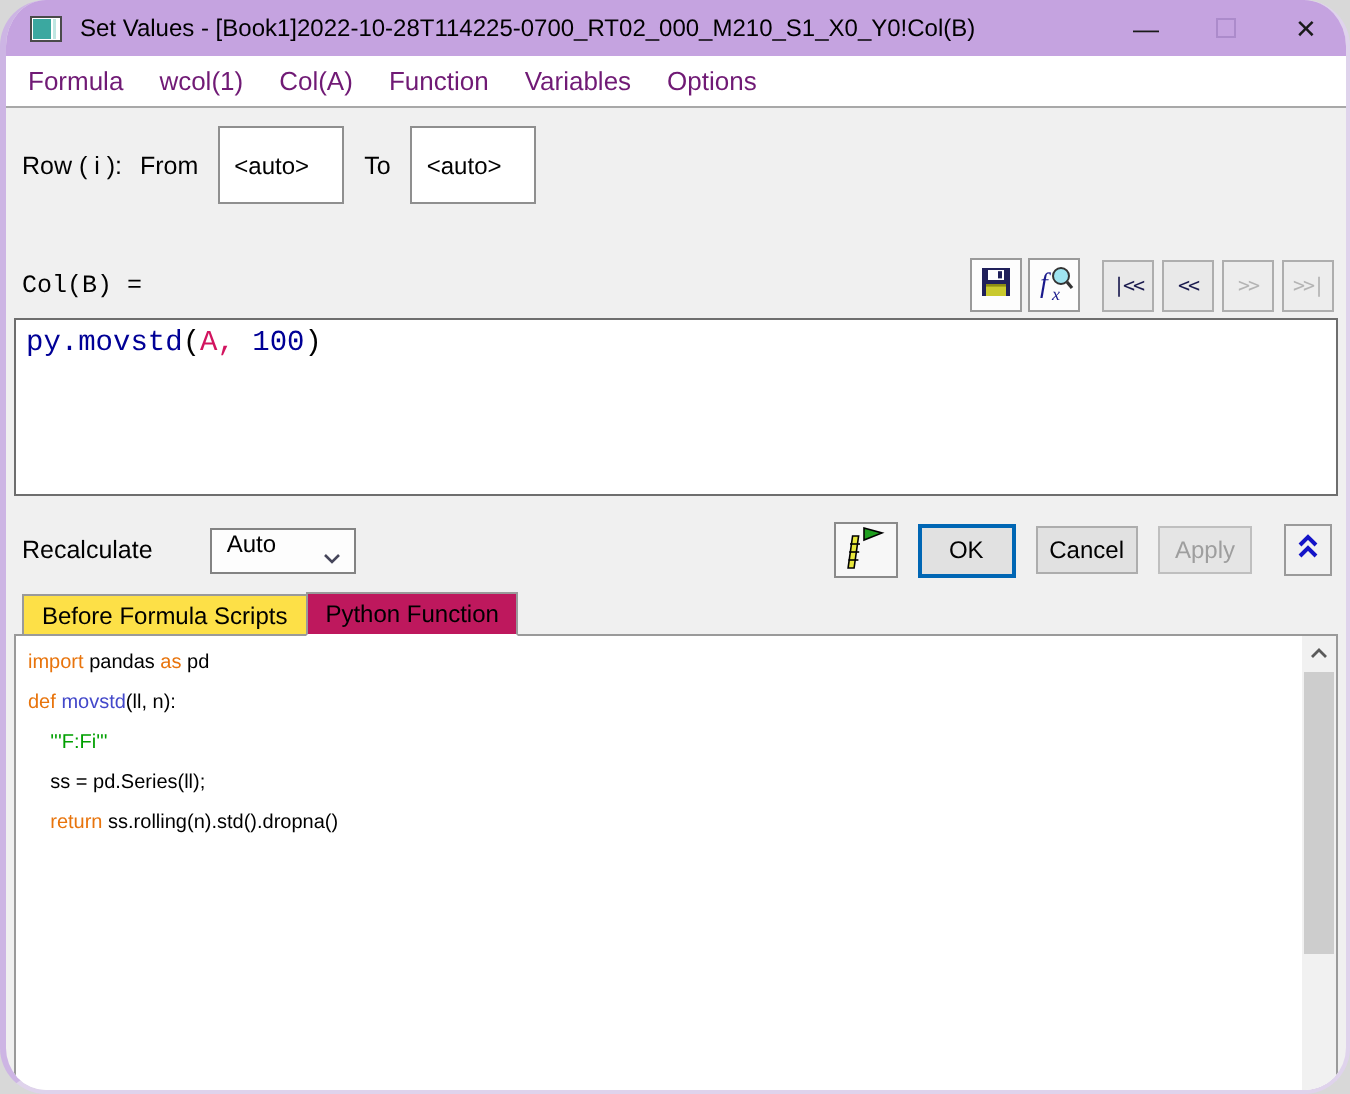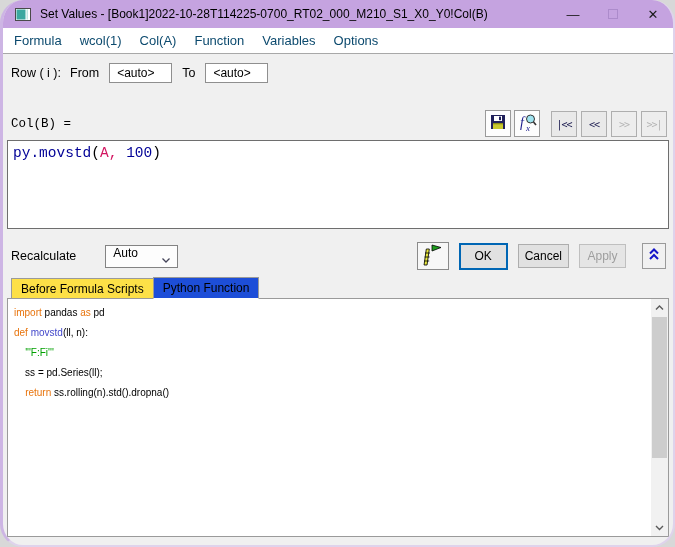--- a/index.html
+++ b/index.html
@@ -26,28 +26,28 @@
   .win-controls { display:flex; align-items:center; gap:0; }
   .win-btn { width:40px; height:28px; display:flex; align-items:center;
     justify-content:center; font-size:13px; color:#1a1a1a; cursor:default; }
   .max-glyph { width:10px; height:10px; border:1px solid #AC8BCB; display:block; }
 
   
   .menubar {
     height:26px; background:#FFFFFF; display:flex; align-items:center;
     padding-left:2px; border-bottom:1px solid #A8A8A8;
   }
-  .menu-item { font-size:13px; color:#0c4a6e; padding:0 9px; height:100%;
+  .menu-item { font-size:13px; color:#701a75; padding:0 9px; height:100%;
     display:flex; align-items:center;text-align:center; }
 
   
   .row-i { display:flex; align-items:center; margin:9px 0 0 8px; }
   .lbl { font-size:12.5px; color:#000; }
   .range-box {
-    width:63px; height:20px; background:#fff; border:1px solid #8F8F8F;
+    width:63px; height:39px; background:#fff; border:1px solid #8F8F8F;
     font-size:12px; display:flex; align-items:center; padding-left:7px;
     margin:0 10px; color:#000;
   }
 
   
   .colb-row { display:flex; align-items:flex-end; margin:27px 6px 0 8px; }
   .colb-row .lbl { padding-bottom:6px;font-family:Liberation Mono, monospace; }
   .spacer { flex:1; }
   .tool-btn {
     width:26px; height:27px; background:#FDFDFD; border:1px solid #9A9A9A;
@@ -92,21 +92,21 @@
   .chev-btn { width:24px; height:26px; background:#F1F1F1; border:1px solid #9A9A9A;
     margin-left:16px; display:flex; align-items:center; justify-content:center; padding:0; }
 
   
   .tabs { display:flex; margin:7px 0 0 8px; position:relative; z-index:2; align-items:flex-end; }
   .tab {
     height:20px; padding:0 9px; background:#fde047; border:1px solid #9A9A9A;
     font-size:12px; display:flex; align-items:center; color:#000;
     border-bottom:none; margin-right:-1px; position:relative;
   }
-  .tab.active { background:#1d4ed8; height:22px; z-index:3; margin-bottom:-1px;
+  .tab.active { background:#be185d; height:22px; z-index:3; margin-bottom:-1px;
     border-bottom:1px solid #fff; }
 
   
   .code-panel {
     margin:0 4px; height:239px; background:#fff; border:1px solid #9A9A9A;
     position:relative; z-index:1;
   }
   .code {
     padding:4px 6px; font-family:Liberation Sans, sans-serif;
     font-size:10px; line-height:20px; white-space:pre; cursor:text;

